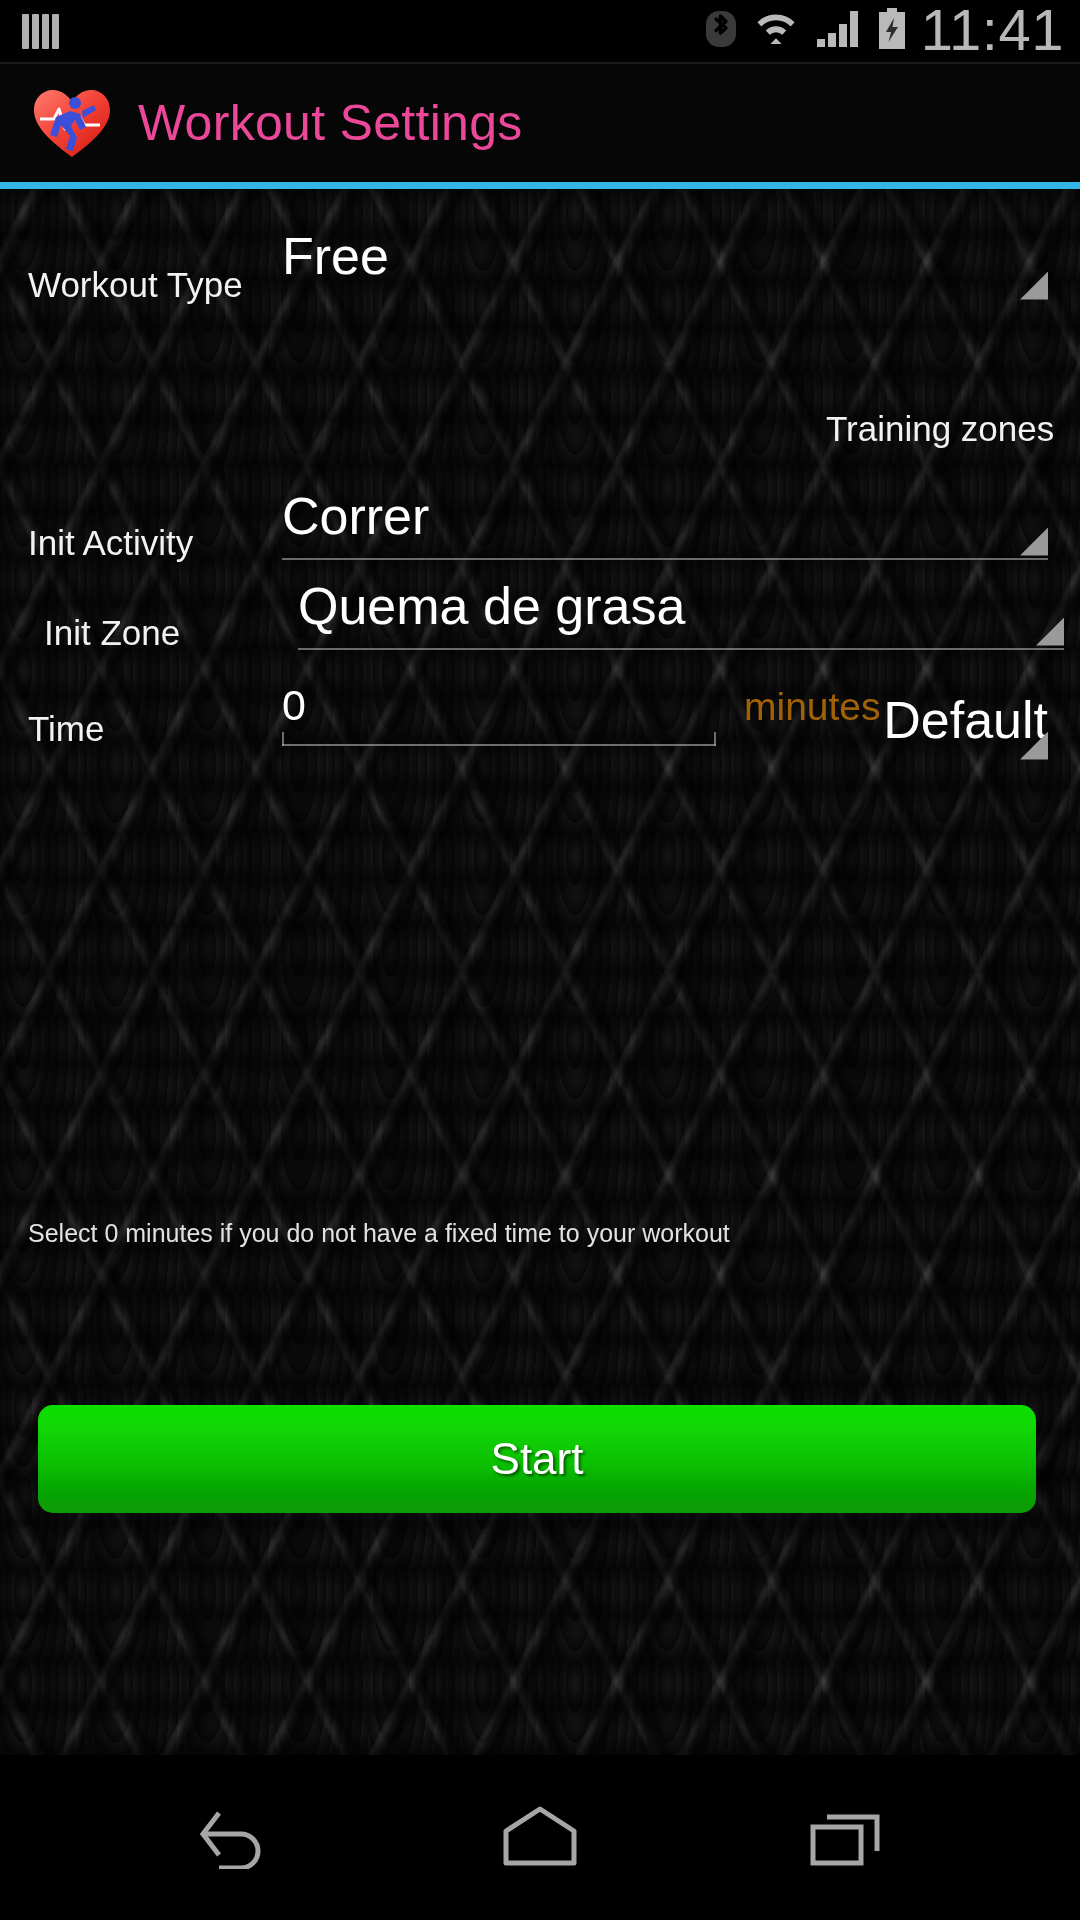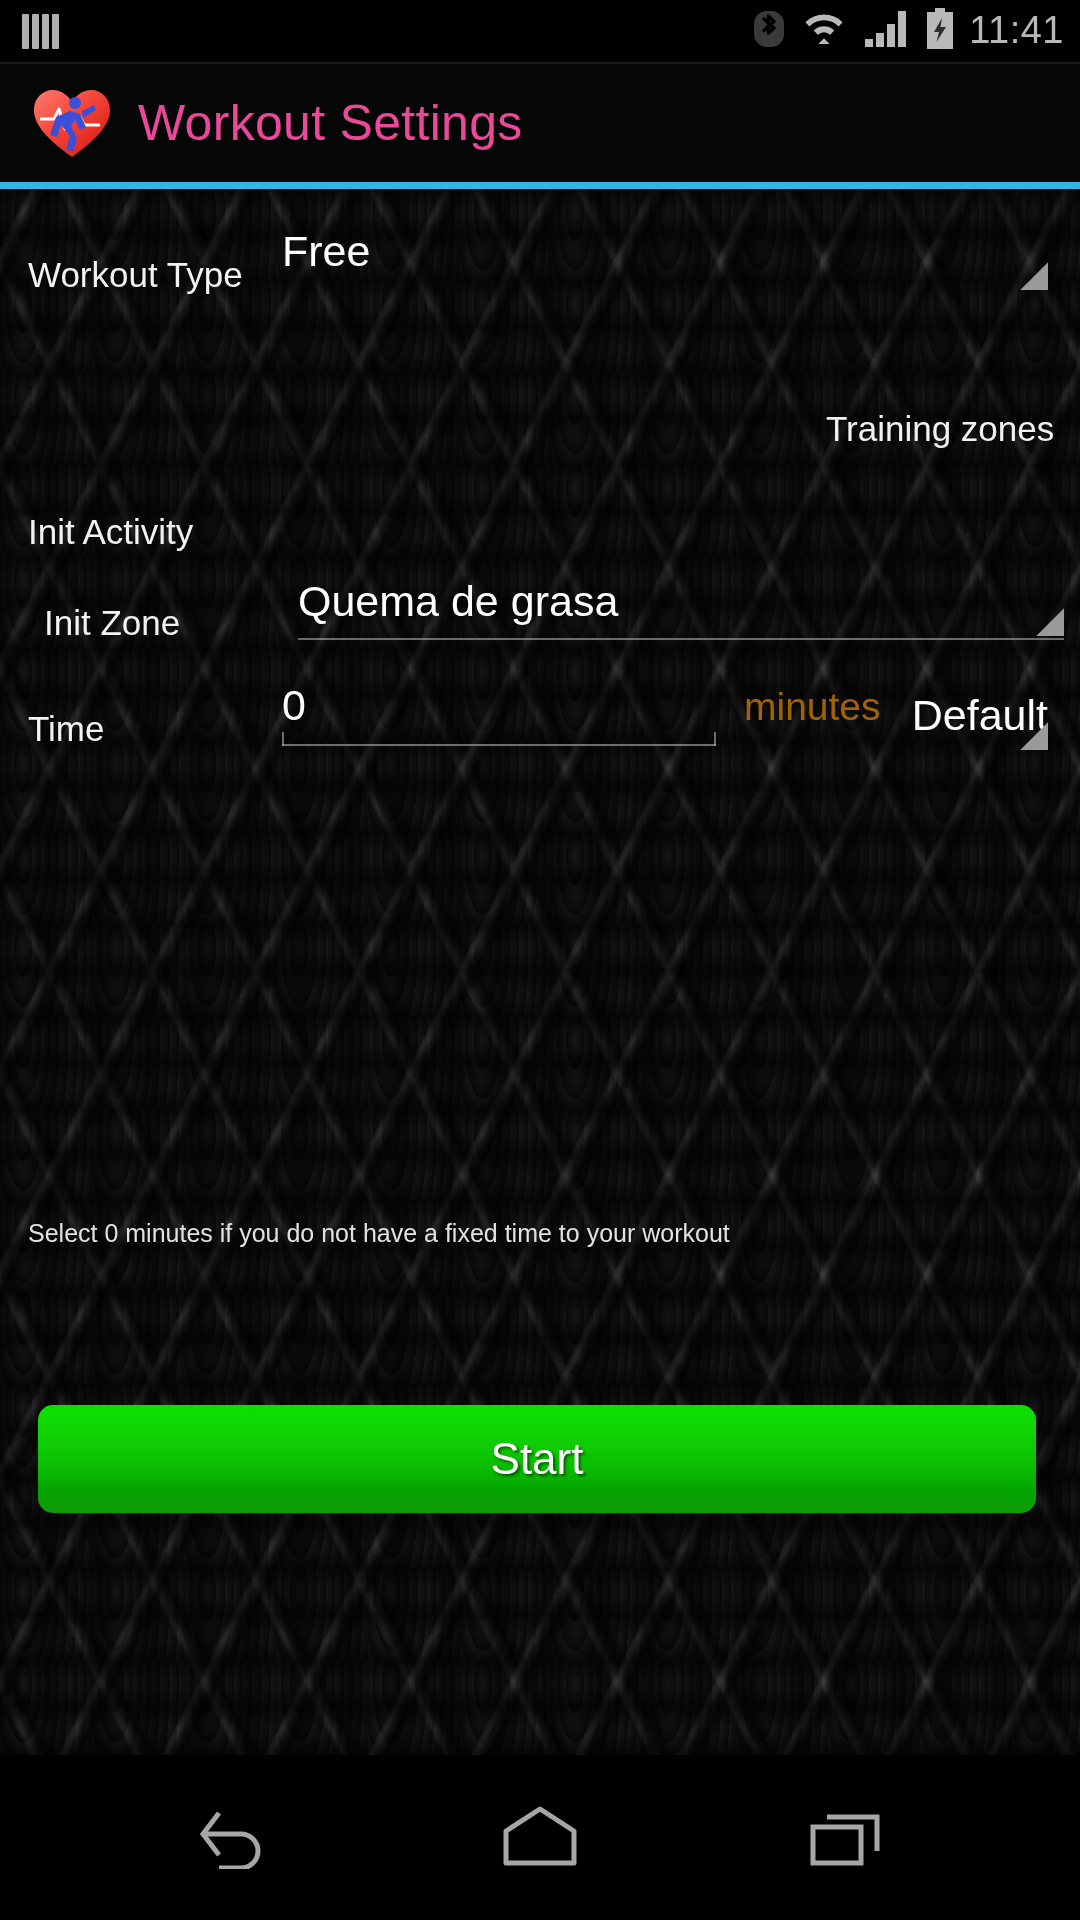--- a/index.html
+++ b/index.html
@@ -27,21 +27,21 @@
     flex:0 0 auto;
     padding:0 16px 0 22px;
   }
   .sb-left { display:flex; align-items:center; gap:10px; }
   .sb-right {
     margin-left:auto;
     display:flex; align-items:center; gap:14px;
   }
   .sb-clock {
     color:#b8b8b8;
-    font-size:38px;
+    font-size:58px;
     letter-spacing:0.5px;
     line-height:1;
     padding-bottom:3px;
   }
   .bars-icon { display:flex; gap:3px; align-items:flex-end; }
   .bars-icon i {
     display:block; width:7px; height:35px;
     background:#b0b0b0;
     border-radius:1px;
   }
@@ -140,21 +140,21 @@
     line-height:1;
   }
   .spin {
     position:relative;
     flex:1 1 auto;
     margin-right:32px;
     padding-bottom:16px;
   }
   .spin .val {
     color:#ffffff;
-    font-size:43px;
+    font-size:52px;
     line-height:1.05;
     display:block;
   }
   .spin-tri {
     position:absolute;
     right:0; bottom:4px;
     width:28px; height:28px;
     background:#9a9a9a;
     clip-path:polygon(100% 0, 100% 100%, 0 100%);
   }
@@ -355,20 +355,25 @@
       <div class="row" id="row-training">
         <span class="label">Training zones</span>
         <div class="spin">
           <span class="val">Default</span>
           <span class="spin-tri"></span>
         </div>
       </div>
 
       <div class="row" id="row-init-act">
         <span class="label">Init Activity</span>
+        <div class="spin">
+          <span class="val">Correr</span>
+          <span class="spin-underline"></span>
+          <span class="spin-tri"></span>
+        </div>
       </div>
 
       <div class="row" id="row-init-zone">
         <span class="label">Init Zone</span>
         <div class="spin">
           <span class="val">Quema de grasa</span>
           <span class="spin-underline"></span>
           <span class="spin-tri"></span>
         </div>
       </div>

